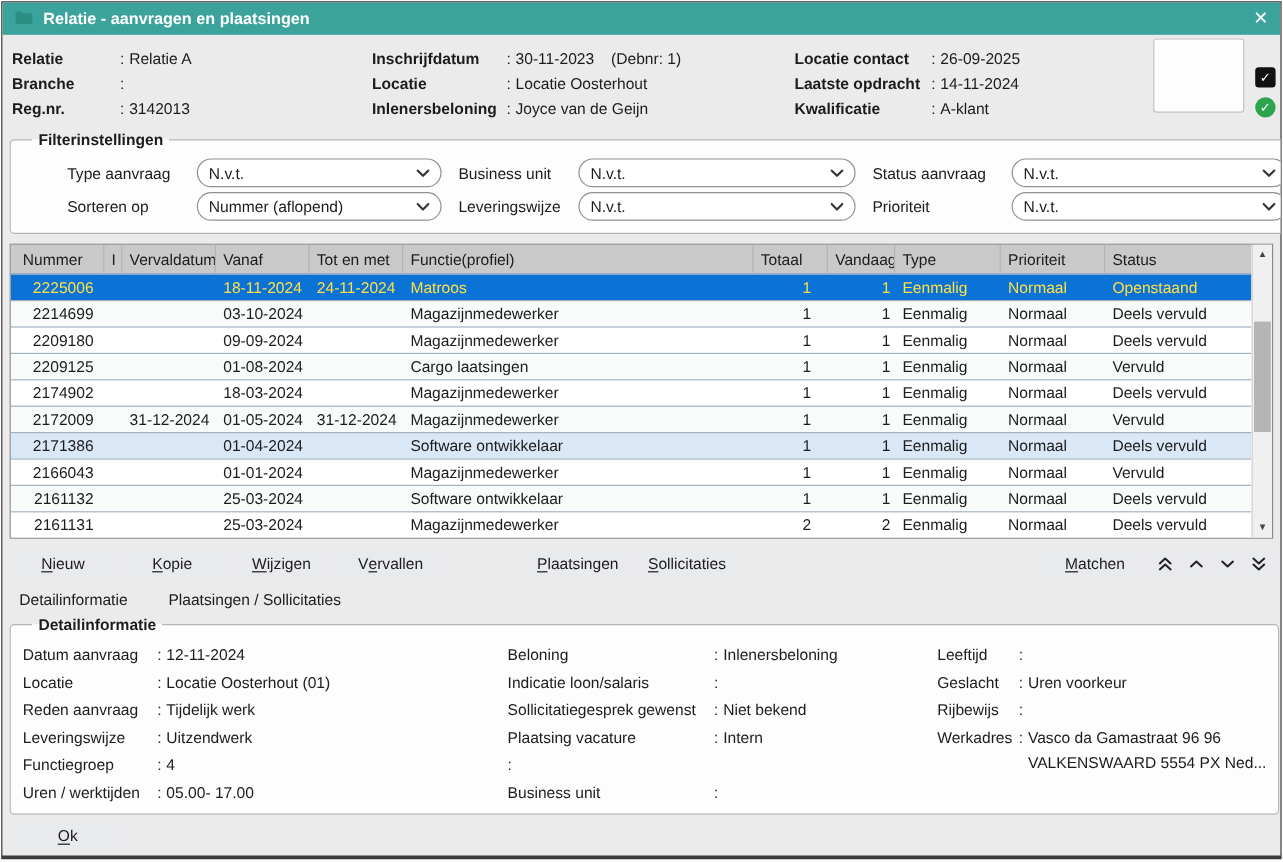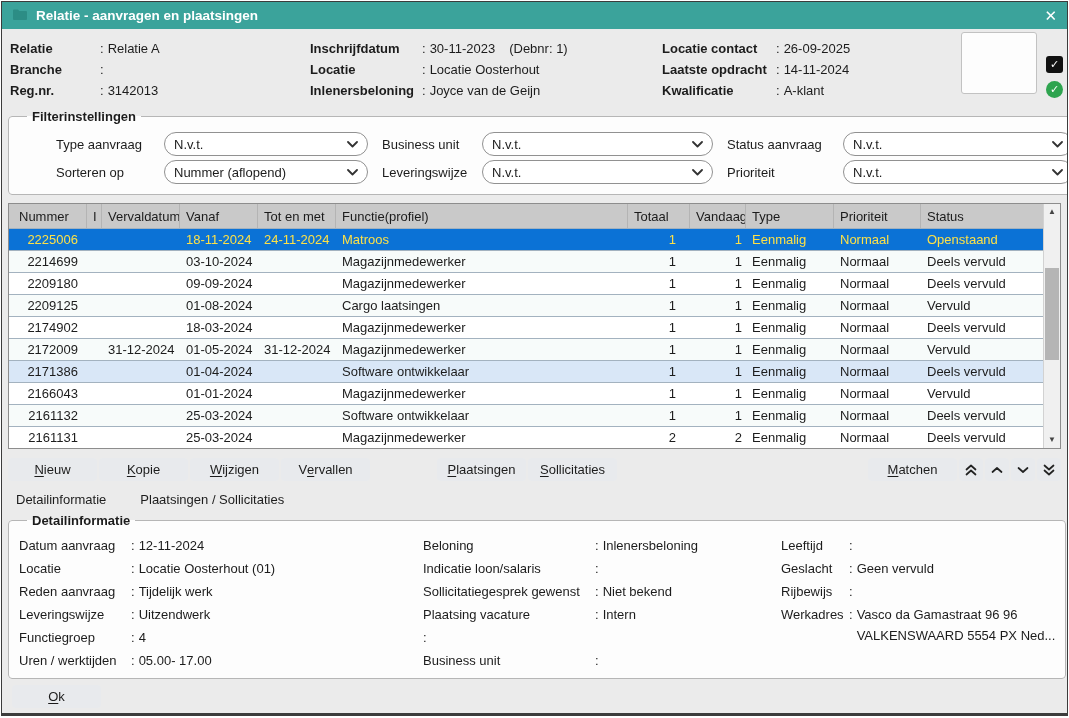--- a/index.html
+++ b/index.html
@@ -505,21 +505,21 @@
       </div>
       <div class="dcol dcol3">
         <div class="drow">
             <span class="dlab">Leeftijd</span>
             <span class="dcolon">:</span>
             <span></span>
           </div>
         <div class="drow">
             <span class="dlab">Geslacht</span>
             <span class="dcolon">:</span>
-            <span>Geen vervuld</span>
+            <span>Uren voorkeur</span>
           </div>
         <div class="drow">
             <span class="dlab">Rijbewijs</span>
             <span class="dcolon">:</span>
             <span></span>
           </div>
         <div class="drow">
             <span class="dlab">Werkadres</span>
             <span class="dcolon">:</span>
           <span>

